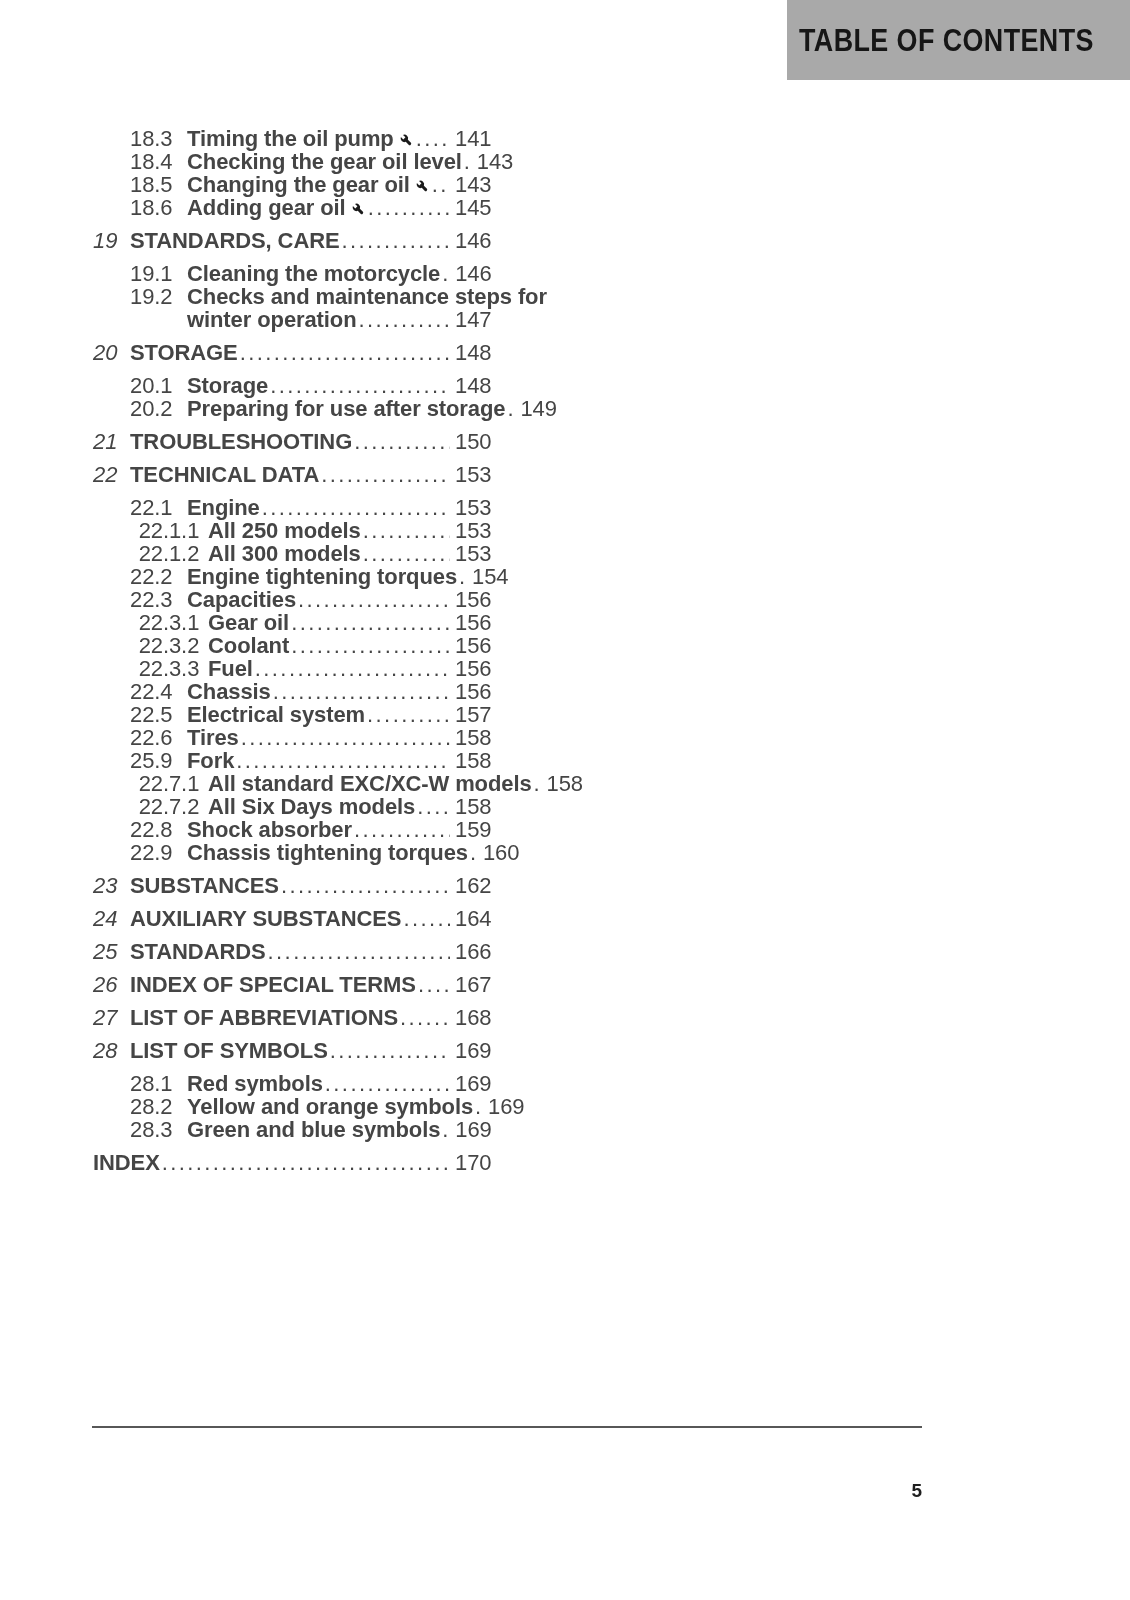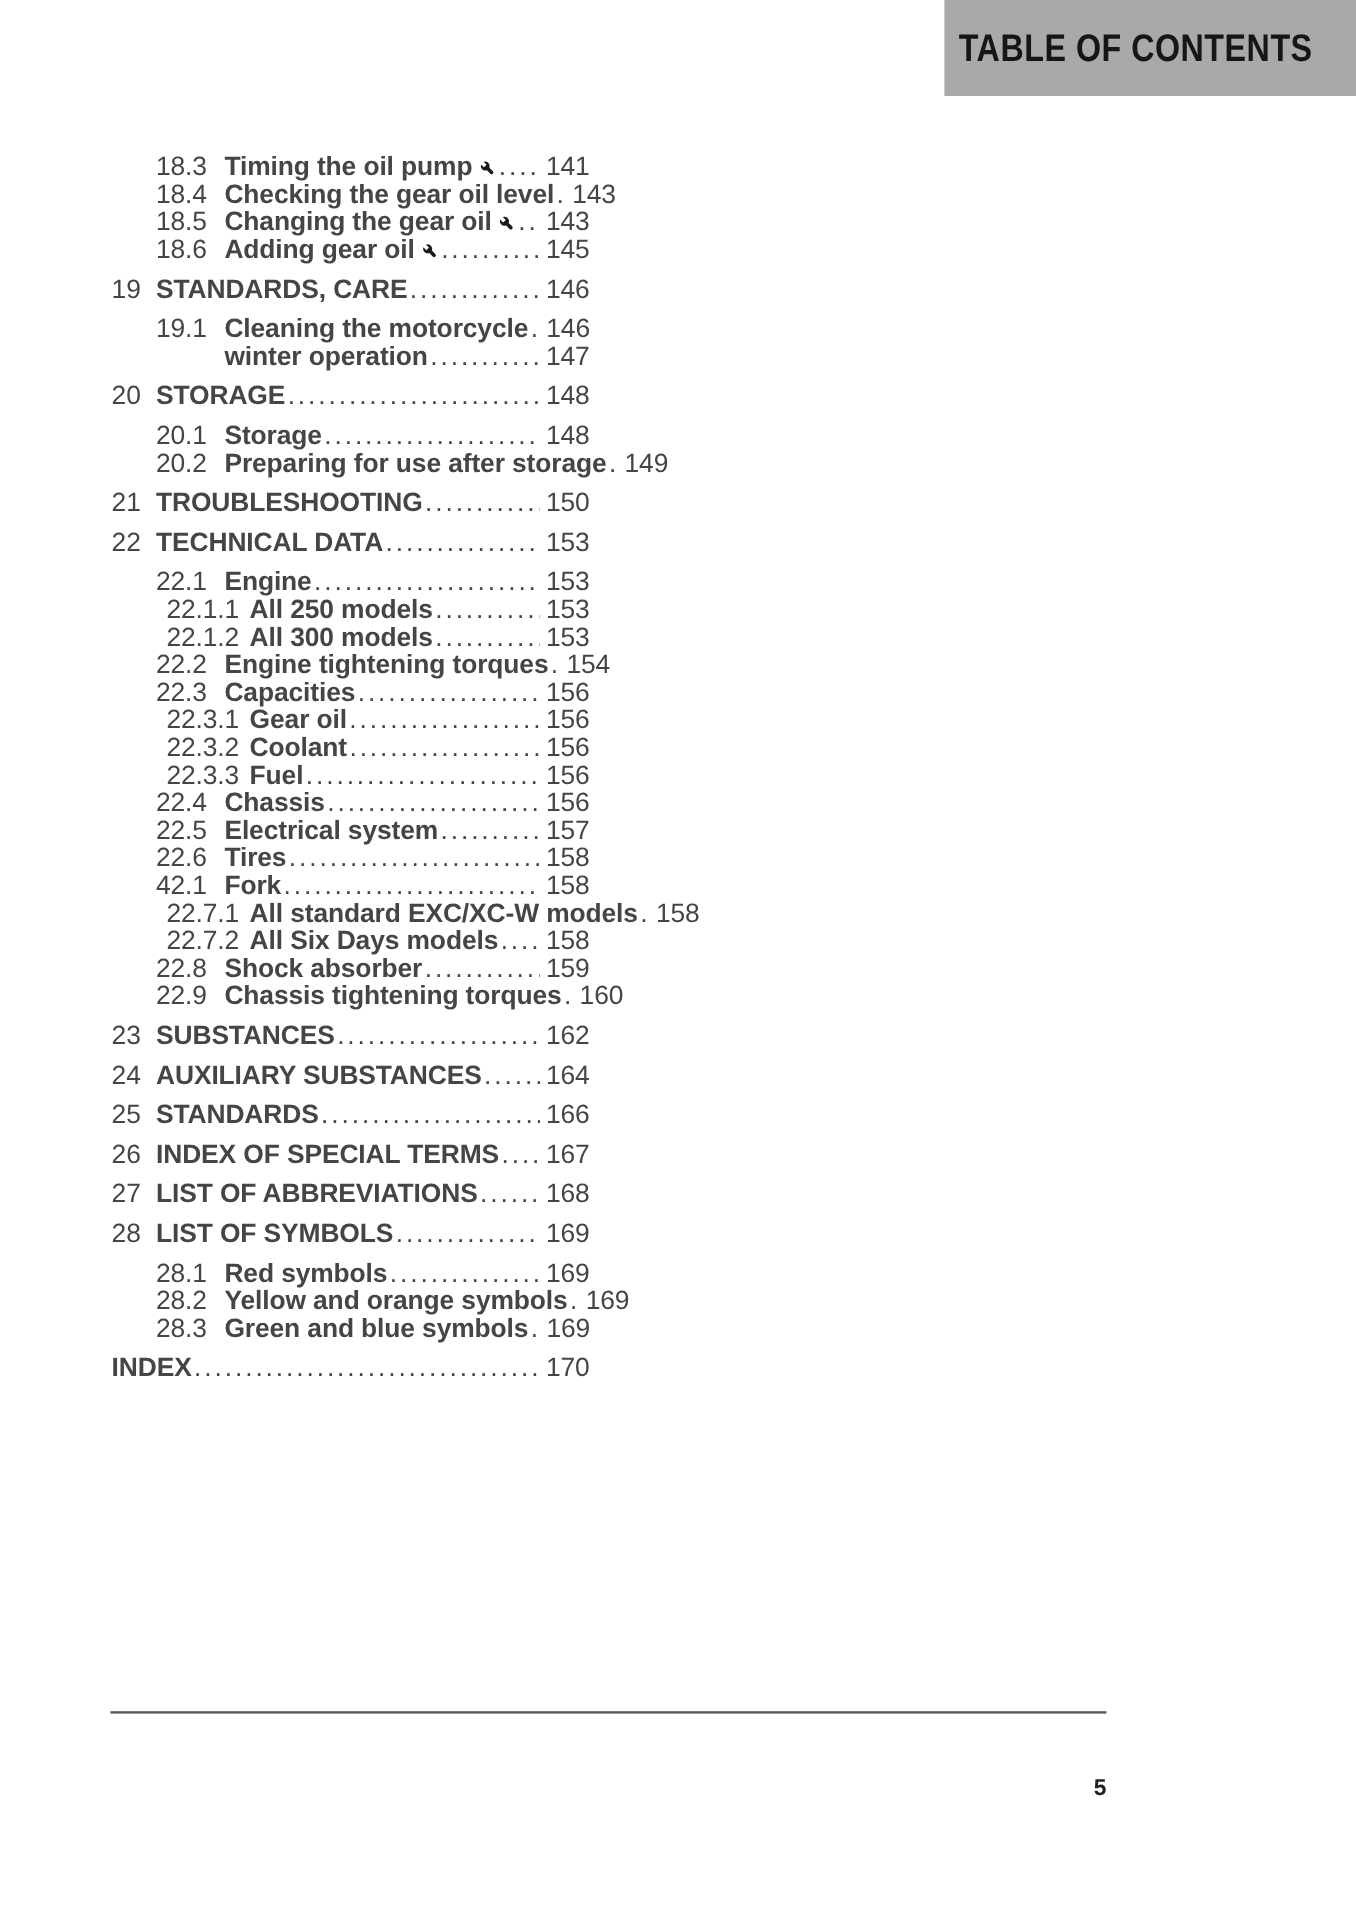--- a/index.html
+++ b/index.html
@@ -25,21 +25,21 @@
   }
   
   .toc {
     position:absolute; left:93px; top:127px; width:400px;
     font-size:22px; line-height:23px; letter-spacing:-0.1px;
   }
   .row { display:flex; align-items:baseline; }
   .row.chapter { margin:10px 0; }
   .row.index-row { margin-top:10px; }
   .num { flex:none; }
-  .row.l1 .num { width:37px; }
+  .row.l1 .num { width:37px;font-style:italic; }
   .row.l2 .num { margin-left:37px; width:57px; }
   .row.l3 .num { margin-left:37px; width:78px;text-align:center; }
   .title { flex:none; white-space:nowrap;font-weight:bold; }
   .wrench { flex:none; margin-left:5px; transform:translateY(2px); }
   .leader {
     flex:1 1 0; min-width:10px; overflow:hidden; white-space:nowrap;
     letter-spacing:2.4px; padding-left:2px;
   }
   .pg { flex:none; width:38px; margin-left:5px; }
   
@@ -99,20 +99,24 @@
       <span class="leader">............................................................................................................................................</span>
       <span class="pg">146</span>
     </div>
     <div class="row l2">
       <span class="num">19.1</span>
       <span class="title">Cleaning the motorcycle</span>
       <span class="leader">............................................................................................................................................</span>
       <span class="pg">146</span>
     </div>
     <div class="row l2">
+      <span class="num">19.2</span>
+      <span class="title">Checks and maintenance steps for</span>
+    </div>
+    <div class="row l2">
       <span class="num"></span>
       <span class="title">winter operation</span>
       <span class="leader">............................................................................................................................................</span>
       <span class="pg">147</span>
     </div>
     <div class="row l1 chapter">
       <span class="num">20</span>
       <span class="title">STORAGE</span>
       <span class="leader">............................................................................................................................................</span>
       <span class="pg">148</span>
@@ -201,21 +205,21 @@
       <span class="leader">............................................................................................................................................</span>
       <span class="pg">157</span>
     </div>
     <div class="row l2">
       <span class="num">22.6</span>
       <span class="title">Tires</span>
       <span class="leader">............................................................................................................................................</span>
       <span class="pg">158</span>
     </div>
     <div class="row l2">
-      <span class="num">42.1</span>
+      <span class="num">25.9</span>
       <span class="title">Fork</span>
       <span class="leader">............................................................................................................................................</span>
       <span class="pg">158</span>
     </div>
     <div class="row l3">
       <span class="num">22.7.1</span>
       <span class="title">All standard EXC/XC-W models</span>
       <span class="leader">............................................................................................................................................</span>
       <span class="pg">158</span>
     </div>

